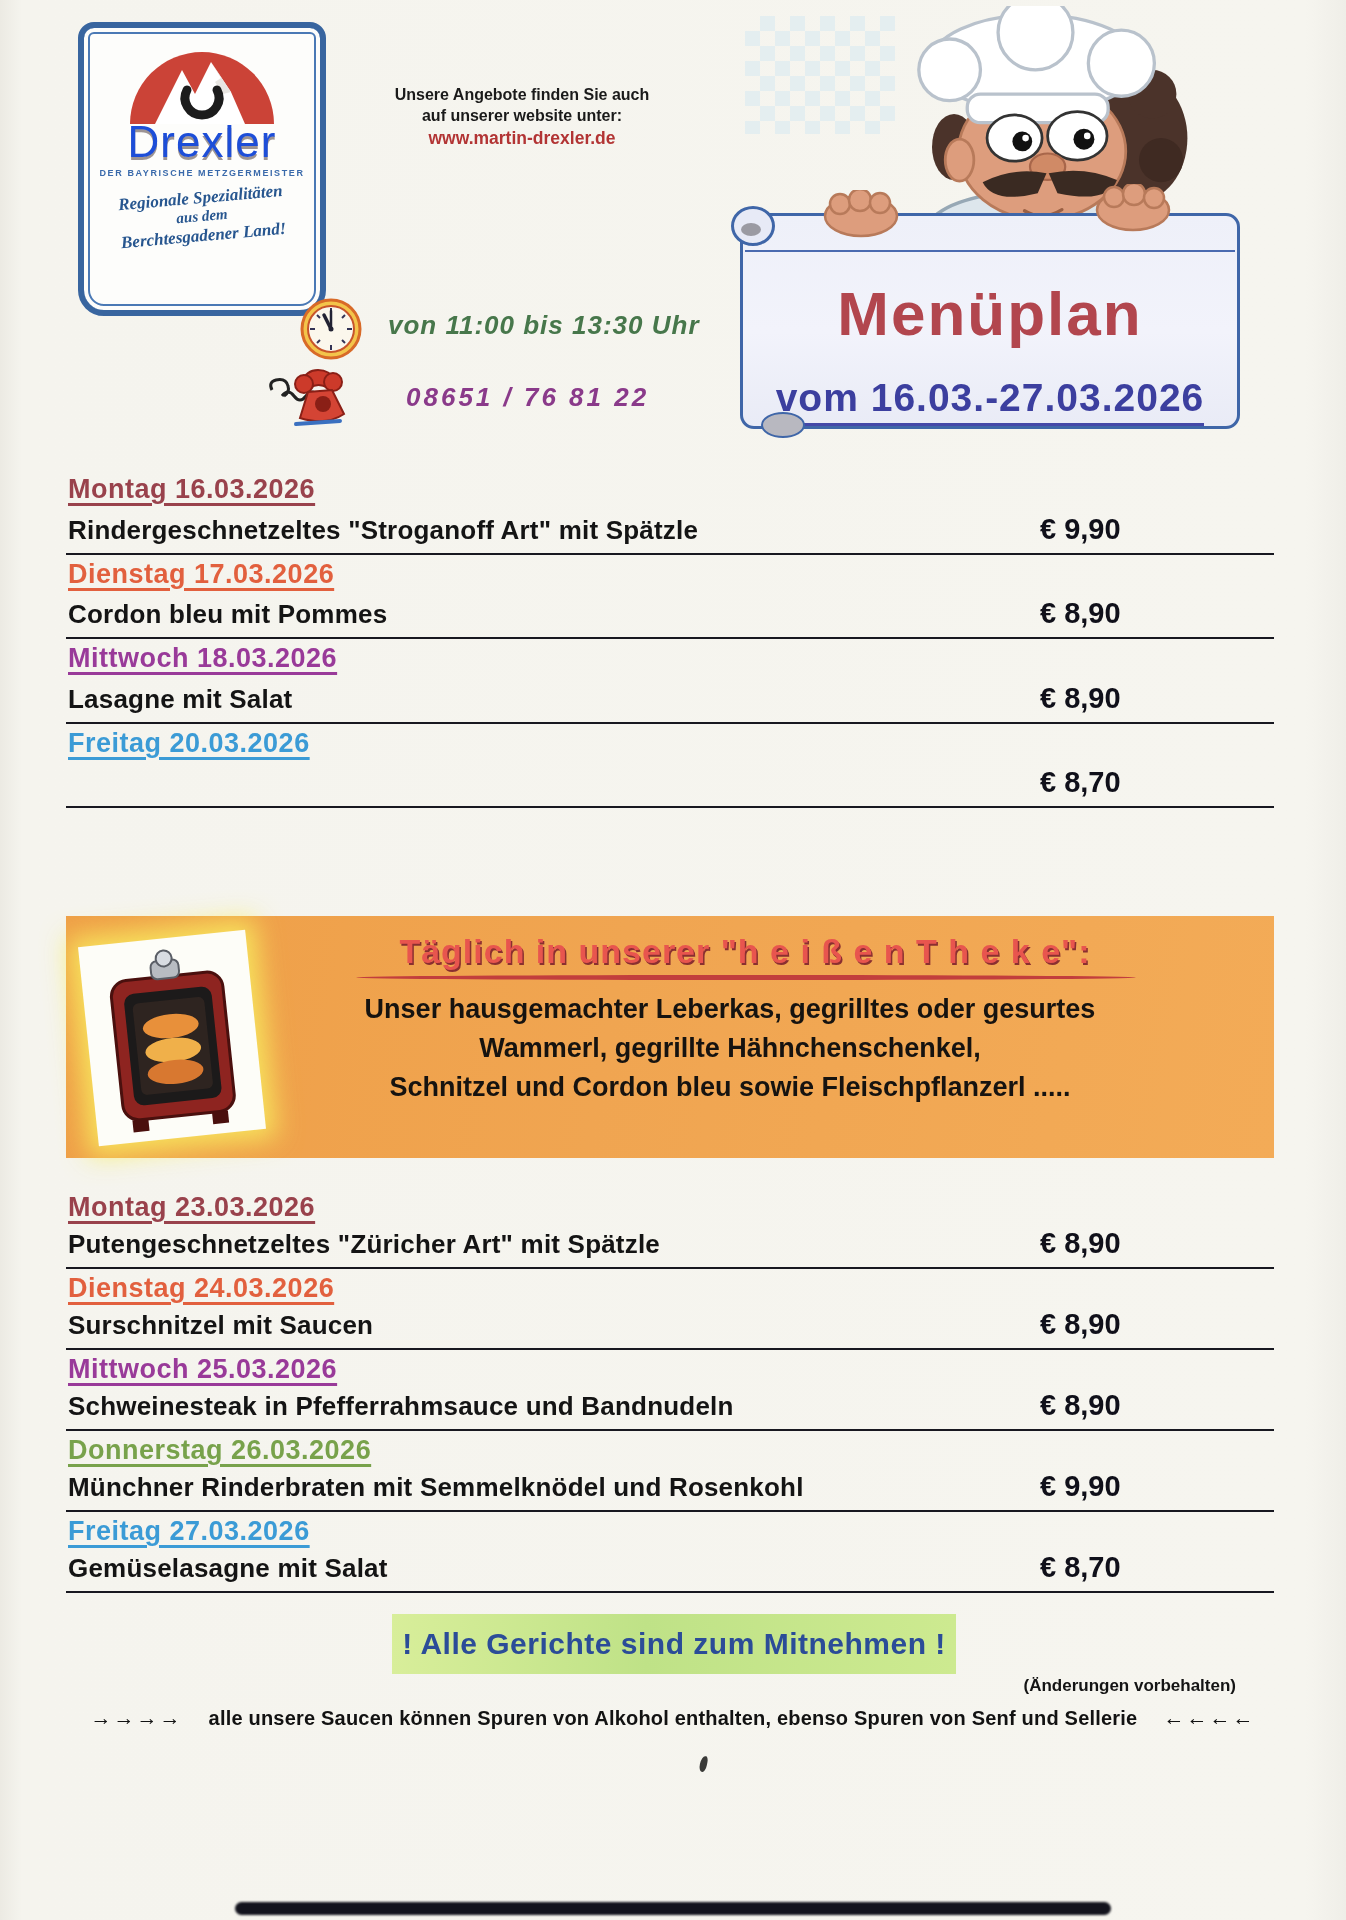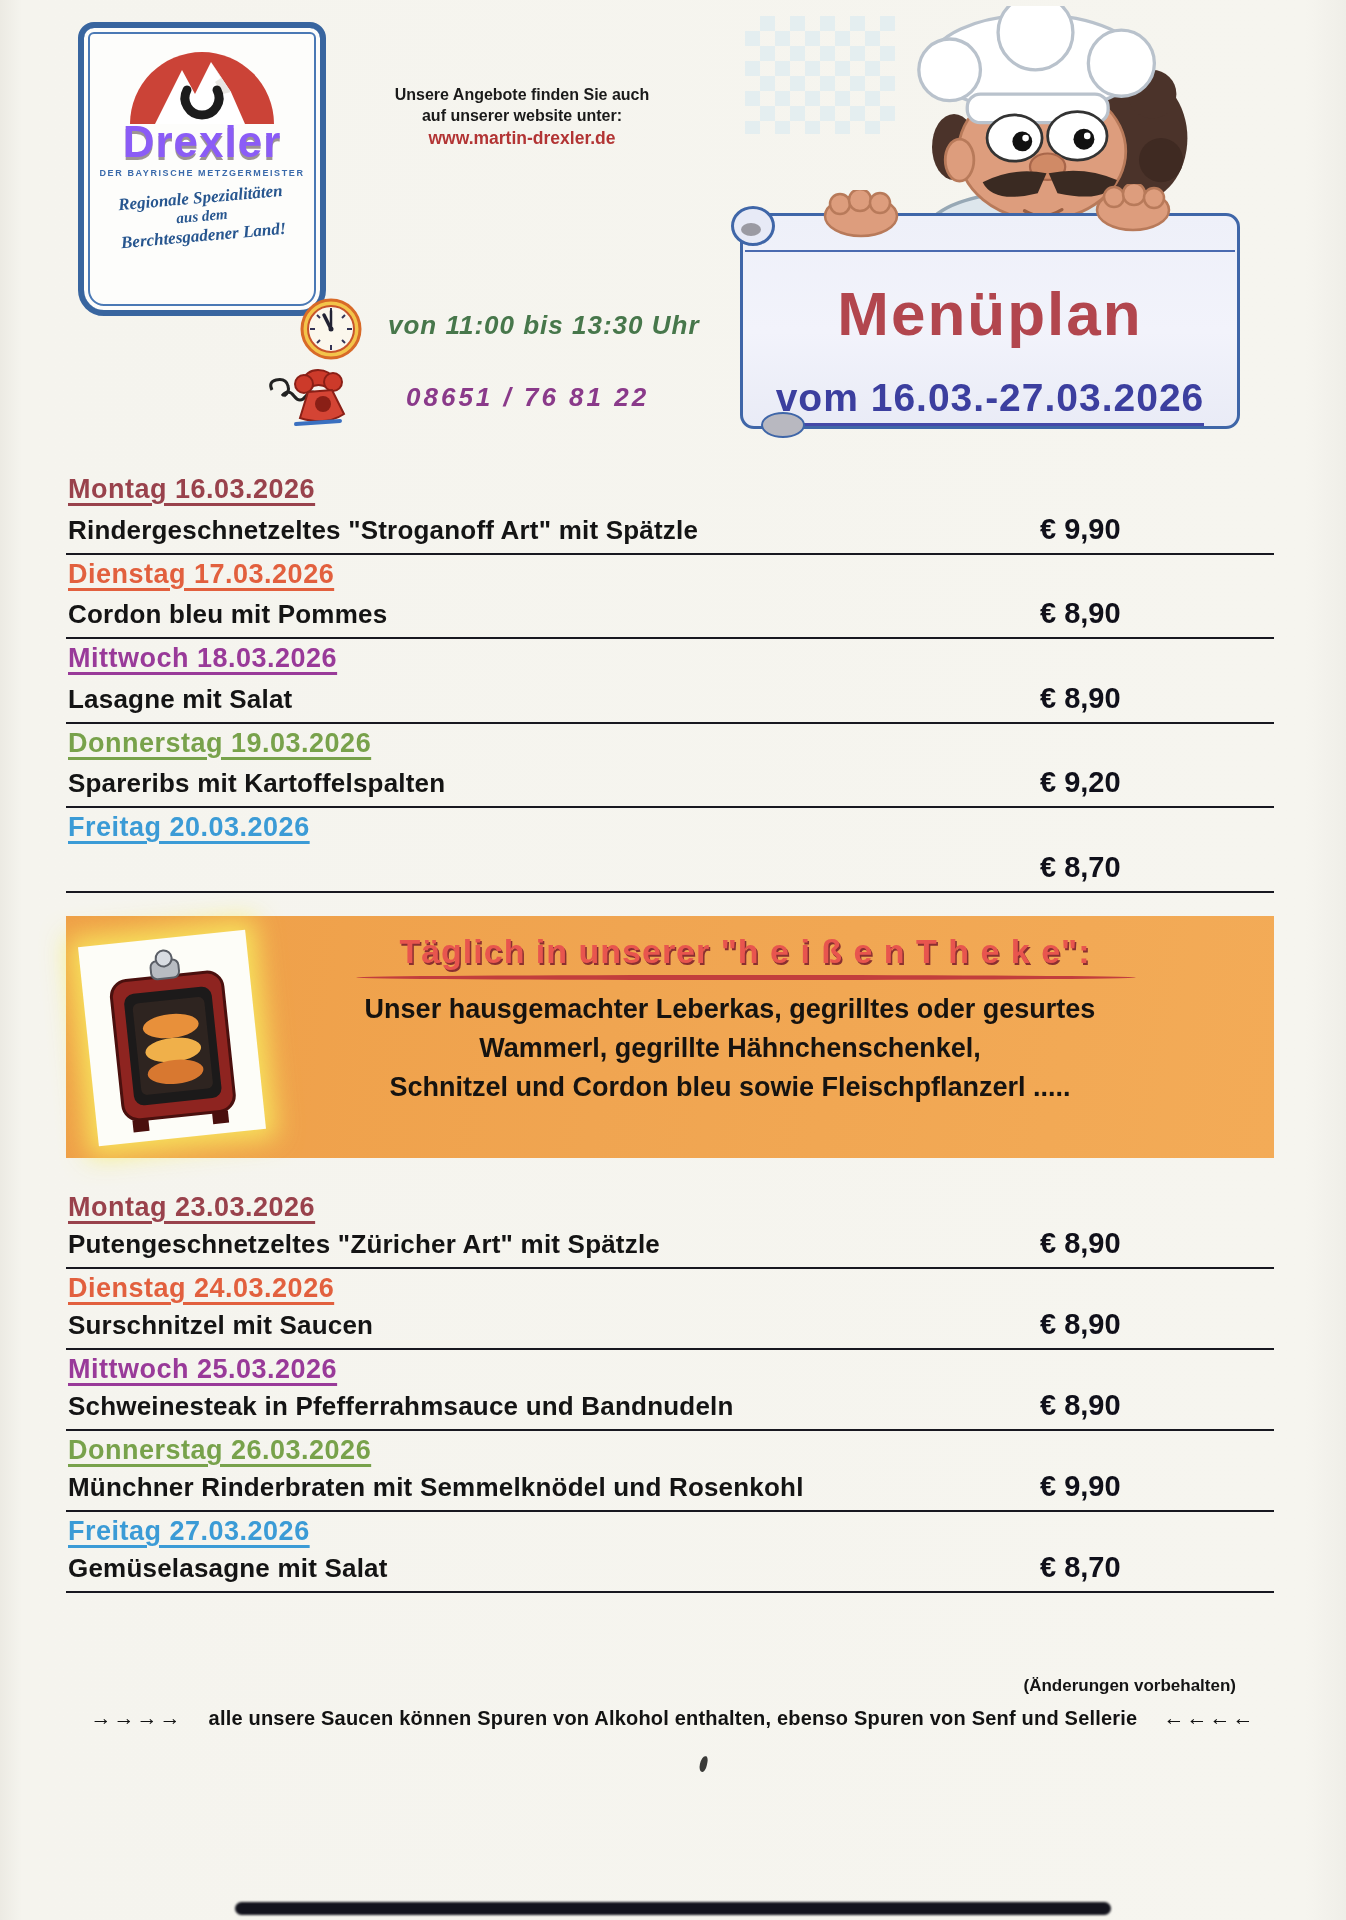--- a/index.html
+++ b/index.html
@@ -10,21 +10,21 @@
   }
   
   .logo{
     position:absolute;left:78px;top:22px;width:236px;height:282px;
     background:#fdfdfb;border:6px solid #38659f;border-radius:16px 16px 26px 26px;
     box-shadow:inset 0 0 0 4px #fdfdfb, inset 0 0 0 6px #4a79b5;
     text-align:center;
   }
   .logo-emblem{margin:14px auto 0;display:block;}
   .logo-brand{
-    font-size:44px;font-weight:bold;color:#8b5cf6;letter-spacing:1px;line-height:44px;
+    font-size:44px;font-weight:normal;color:#1d4ed8;letter-spacing:1px;line-height:44px;
     text-shadow:0 3px 0 rgba(40,20,20,.45);margin-top:-6px;text-align:center;
   }
   .logo-tag{font-size:9px;font-weight:bold;color:#3a6aab;letter-spacing:1.6px;margin-top:4px;}
   .logo-script{
     font-family:"Liberation Serif",serif;font-style:italic;font-weight:bold;color:#27568f;
     transform:rotate(-5deg);margin-top:10px;line-height:19px;font-size:17px;
   }
   .logo-script .s2{font-size:15px;}
   
   .web-note{position:absolute;left:352px;top:84px;width:340px;text-align:center;color:#1a1a1a;}
@@ -254,26 +254,20 @@
       <div class="price">€ 8,90</div>
       <div class="rule"></div>
     </div>
     <div class="menu-row">
       <div class="day" style="color: rgb(153, 58, 153); text-decoration-color: rgb(153, 58, 153);">Mittwoch 18.03.2026</div>
       <div class="dish">Lasagne mit Salat</div>
       <div class="price">€ 8,90</div>
       <div class="rule"></div>
     </div>
     <div class="menu-row">
-      <div class="day" style="color: rgb(120, 162, 75); text-decoration-color: rgb(120, 162, 75);">Donnerstag 19.03.2026</div>
-      <div class="dish">Spareribs mit Kartoffelspalten</div>
-      <div class="price">€ 9,20</div>
-      <div class="rule"></div>
-    </div>
-    <div class="menu-row">
       <div class="day" style="color: rgb(59, 155, 214); text-decoration-color: rgb(59, 155, 214);">Freitag 20.03.2026</div>
       <div class="price">€ 8,70</div>
       <div class="rule"></div>
     </div>
   </div>
 
   <div class="hotbox">
     <div class="grillcard">
       <svg width="168" height="200" viewBox="0 0 168 200">
         <rect x="28" y="38" width="112" height="140" rx="16" fill="#8e2420" stroke="#4a100e" stroke-width="3"></rect>
@@ -323,20 +317,21 @@
       <div class="rule"></div>
     </div>
     <div class="menu-row">
       <div class="day" style="color: rgb(59, 155, 214); text-decoration-color: rgb(59, 155, 214);">Freitag 27.03.2026</div>
       <div class="dish">Gemüselasagne mit Salat</div>
       <div class="price">€ 8,70</div>
       <div class="rule"></div>
     </div>
   </div>
 
+  <div class="takeaway">! Alle Gerichte sind zum Mitnehmen !</div>
   <div class="disclaimer">(Änderungen vorbehalten)</div>
   <div class="allergen">
     <span class="arr">→→→→</span><span>alle unsere Saucen können Spuren von Alkohol enthalten, ebenso Spuren von Senf und Sellerie</span><span class="arr">←←←←</span>
   </div>
   <div class="mark-comma"></div>
   <div class="scan-strip"></div>
 
 </div>
 
 </body></html>

